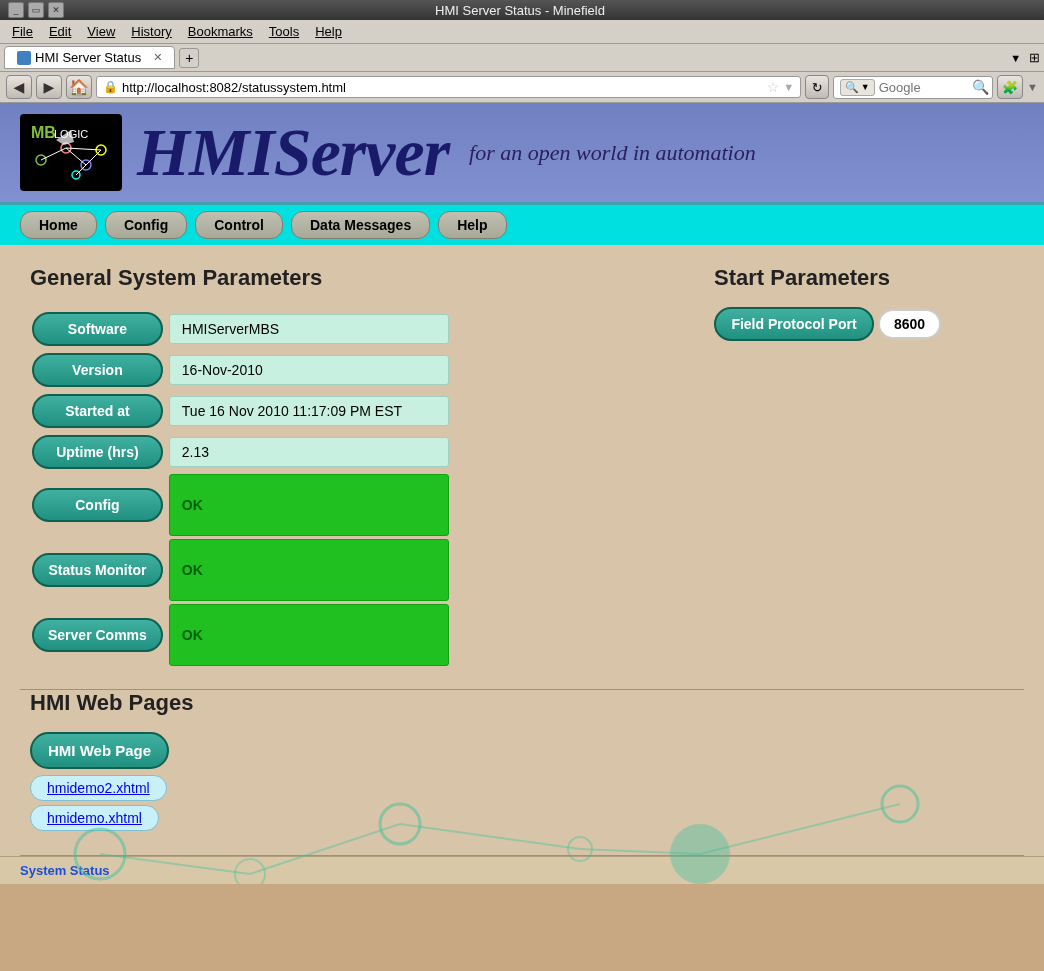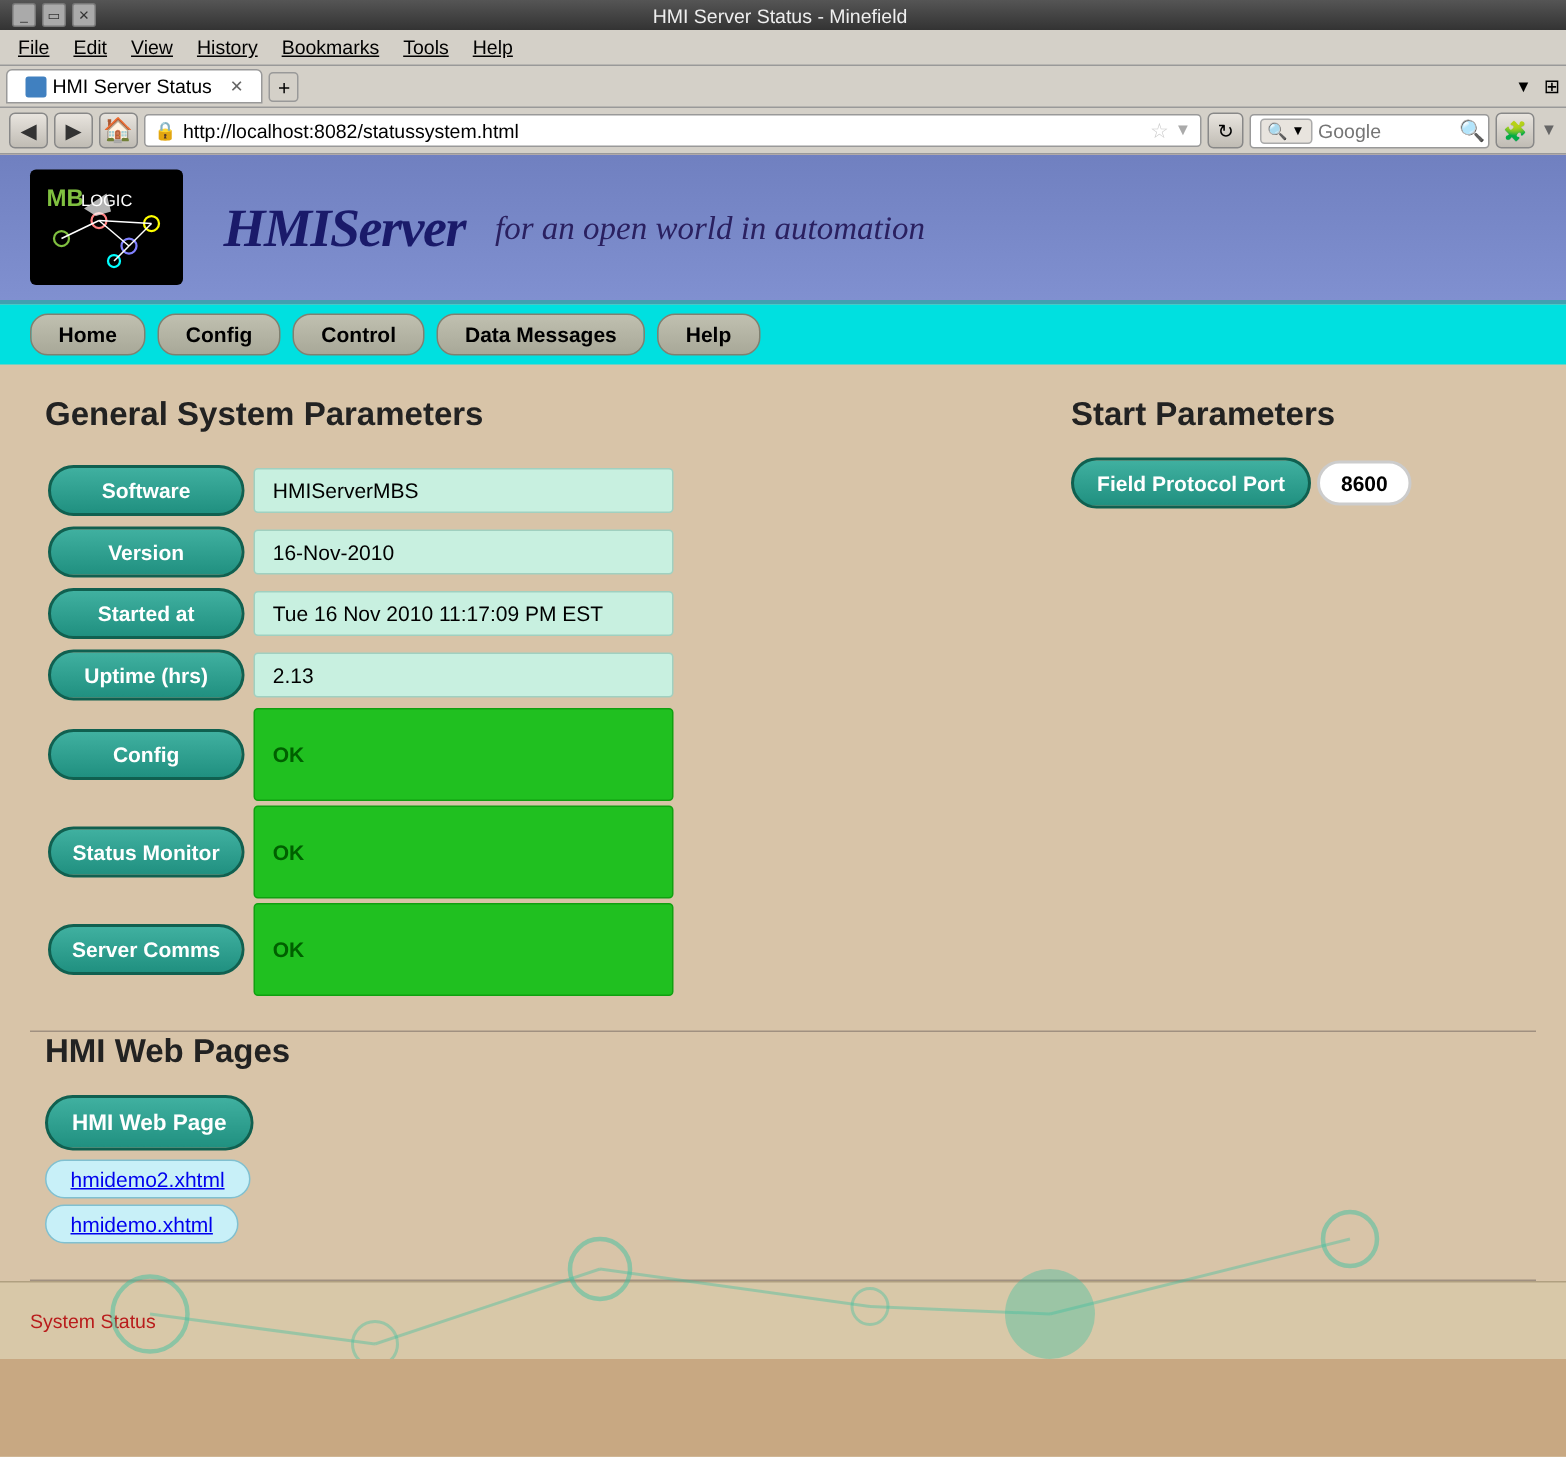--- a/index.html
+++ b/index.html
@@ -148,26 +148,25 @@
       margin-right: 15px;
       border-radius: 4px;
     }
     .logo-inner {
       background: black;
       width: 90px; height: 65px;
       position: relative;
     }
     .site-title {
       color: #1a1a6a;
-      font-size: 36px;
+      font-size: 68px;
       font-weight: bold;
       font-style: italic;
       font-family: Georgia, serif;
       letter-spacing: -1px;
-      margin-left: 12px;
     }
     .site-tagline {
       color: #2a2060;
       font-size: 22px;
       font-style: italic;
       margin-left: 20px;
       font-family: Georgia, serif;
     }
 
     
@@ -292,23 +291,24 @@
       width: fit-content;
     }
 
     
     .divider { border: none; border-top: 1px solid #a09080; margin: 0 20px; }
 
     
     .status-bar {
       background: #d8c8a8;
       border-top: 1px solid #b0a080;
-      padding: 18px 20px;
+      padding: 6px 20px;
       font-size: 13px;
-      color: #b91c1c;
+      color: #1d4ed8;
+      font-weight: bold;
     }
 
     
     .bg-decor {
       position: absolute;
       bottom: 0; left: 0; right: 0;
       height: 200px;
       pointer-events: none;
       overflow: hidden;
     }

